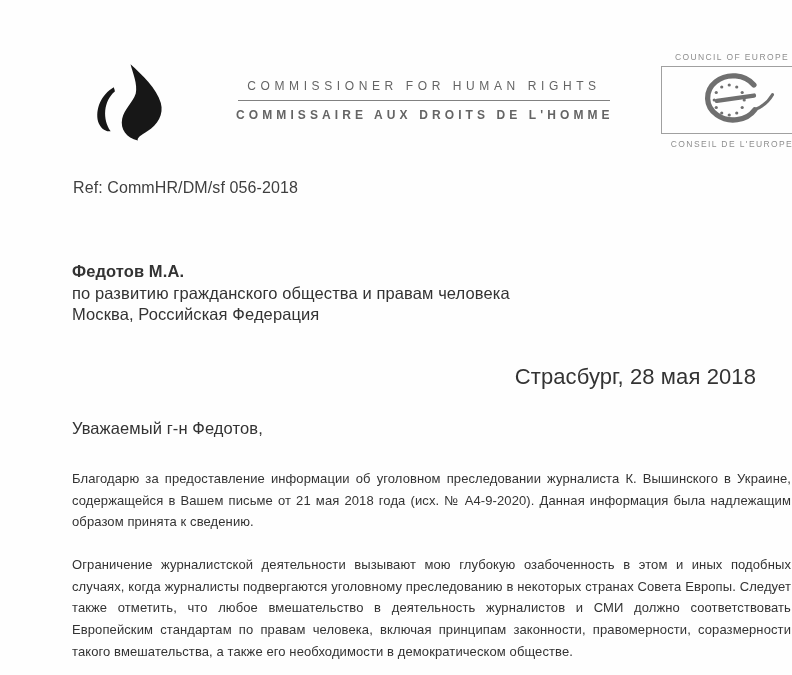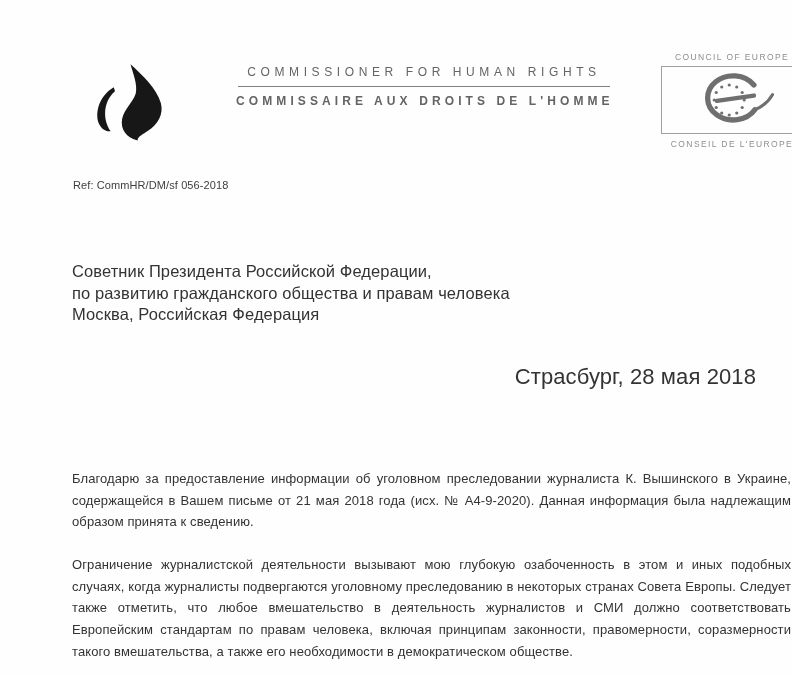--- a/index.html
+++ b/index.html
@@ -17,21 +17,21 @@
     overflow: hidden;
   }
   .abs { position: absolute; margin-left: 33px; }
 
   
   .flame-logo {
     left: 62px; top: 64px;
     width: 70px; height: 78px;
   }
   .header-center {
-    left: 203px; top: 65px;
+    left: 203px; top: 79px;
     width: 376px;
     text-align: center;
     color: #646464;
   }
   .header-title-en {
     font-size: 12px;
     letter-spacing: 4.6px;
     white-space: nowrap;
   }
   .header-divider {
@@ -65,21 +65,21 @@
     border: 1px solid #a0a0a0;
     display: flex;
     align-items: center;
     justify-content: center;
   }
   .coe-box svg { display: block; }
 
   
   .ref-line {
     left: 40px; top: 179px;
-    font-size: 11px;
+    font-size: 16px;
     color: #3f3f3f;
     letter-spacing: 0.1px;
   }
   .recipient {
     left: 39px; top: 261px;
     font-size: 16.5px;
     line-height: 21.7px;
     letter-spacing: 0.1px;
   }
   .recipient-name { font-weight: bold; }
@@ -155,24 +155,25 @@
         <circle cx="72.5" cy="19.3" r="1.8" fill="#6f6f6f"></circle>
         <circle cx="78.7" cy="25.5" r="1.8" fill="#6f6f6f"></circle>
       </svg>
     </div>
     <div class="coe-label">CONSEIL DE L'EUROPE</div>
   </div>
 
   <div class="abs ref-line">Ref: CommHR/DM/sf 056-2018</div>
 
   <div class="abs recipient">
-    <div>Советник Президента Российской Федерации,</div>
+    <div class="recipient-name">Федотов М.А.</div>
     <div>по развитию гражданского общества и правам человека</div>
     <div>Москва, Российская Федерация</div>
   </div>
 
   <div class="abs dateline">Страсбург, 28 мая 2018</div>
 
+  <div class="abs salutation">Уважаемый г-н Федотов,</div>
 
   <div class="abs body-paragraph para-1">Благодарю за предоставление информации об уголовном преследовании журналиста К. Вышинского в Украине, содержащейся в Вашем письме от 21 мая 2018 года (исх. № А4-9-2020). Данная информация была надлежащим образом принята к сведению.</div>
   <div class="abs body-paragraph para-2">Ограничение журналистской деятельности вызывают мою глубокую озабоченность в этом и иных подобных случаях, когда журналисты подвергаются уголовному преследованию в некоторых странах Совета Европы. Следует также отметить, что любое вмешательство в деятельность журналистов и СМИ должно соответствовать Европейским стандартам по правам человека, включая принципам законности, правомерности, соразмерности такого вмешательства, а также его необходимости в демократическом обществе.</div>
 
 </div>
 
 </body></html>

